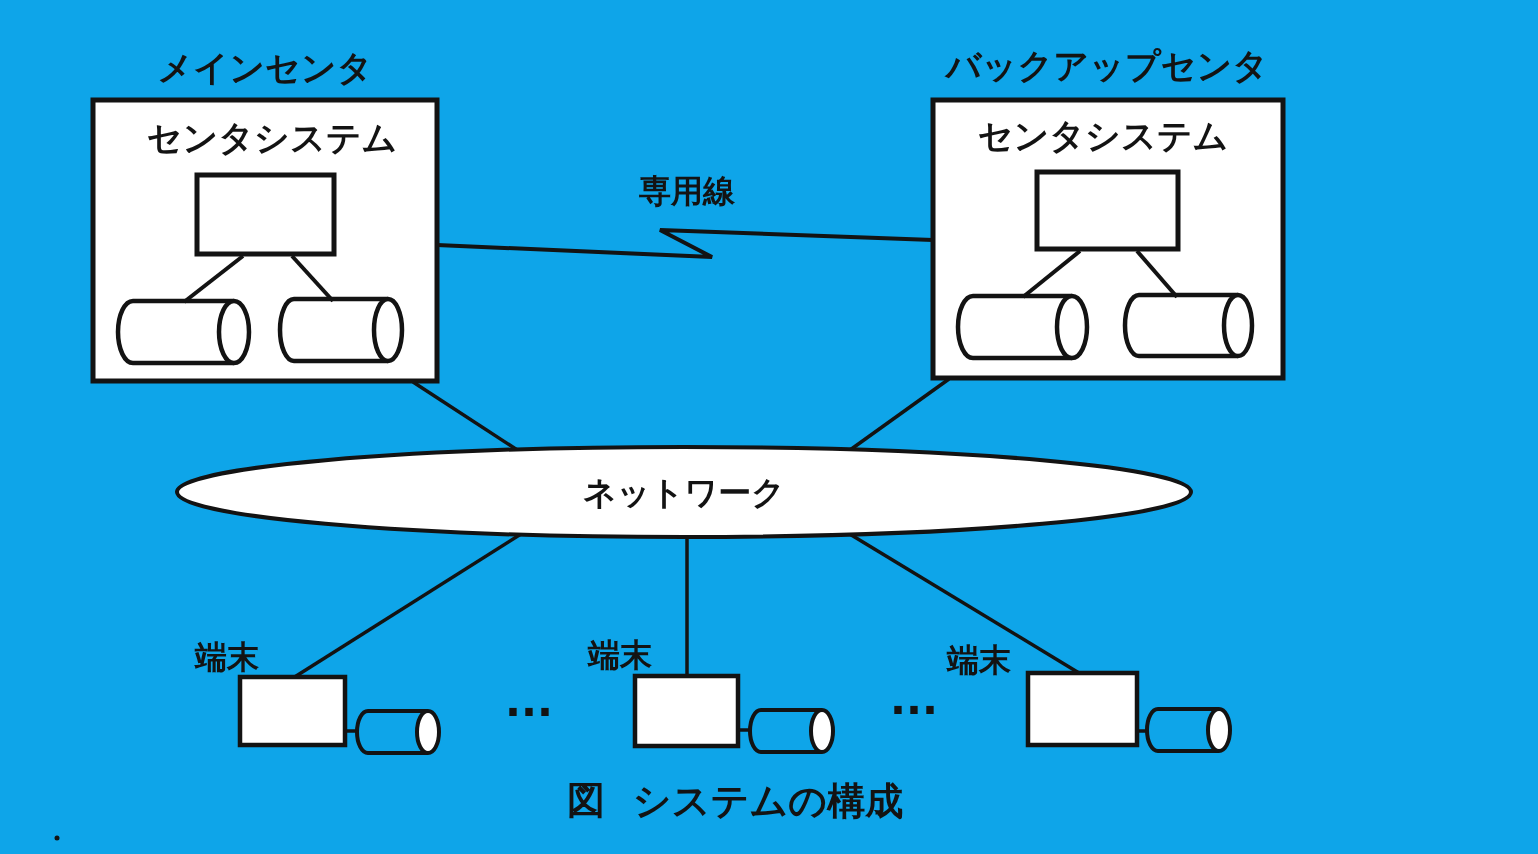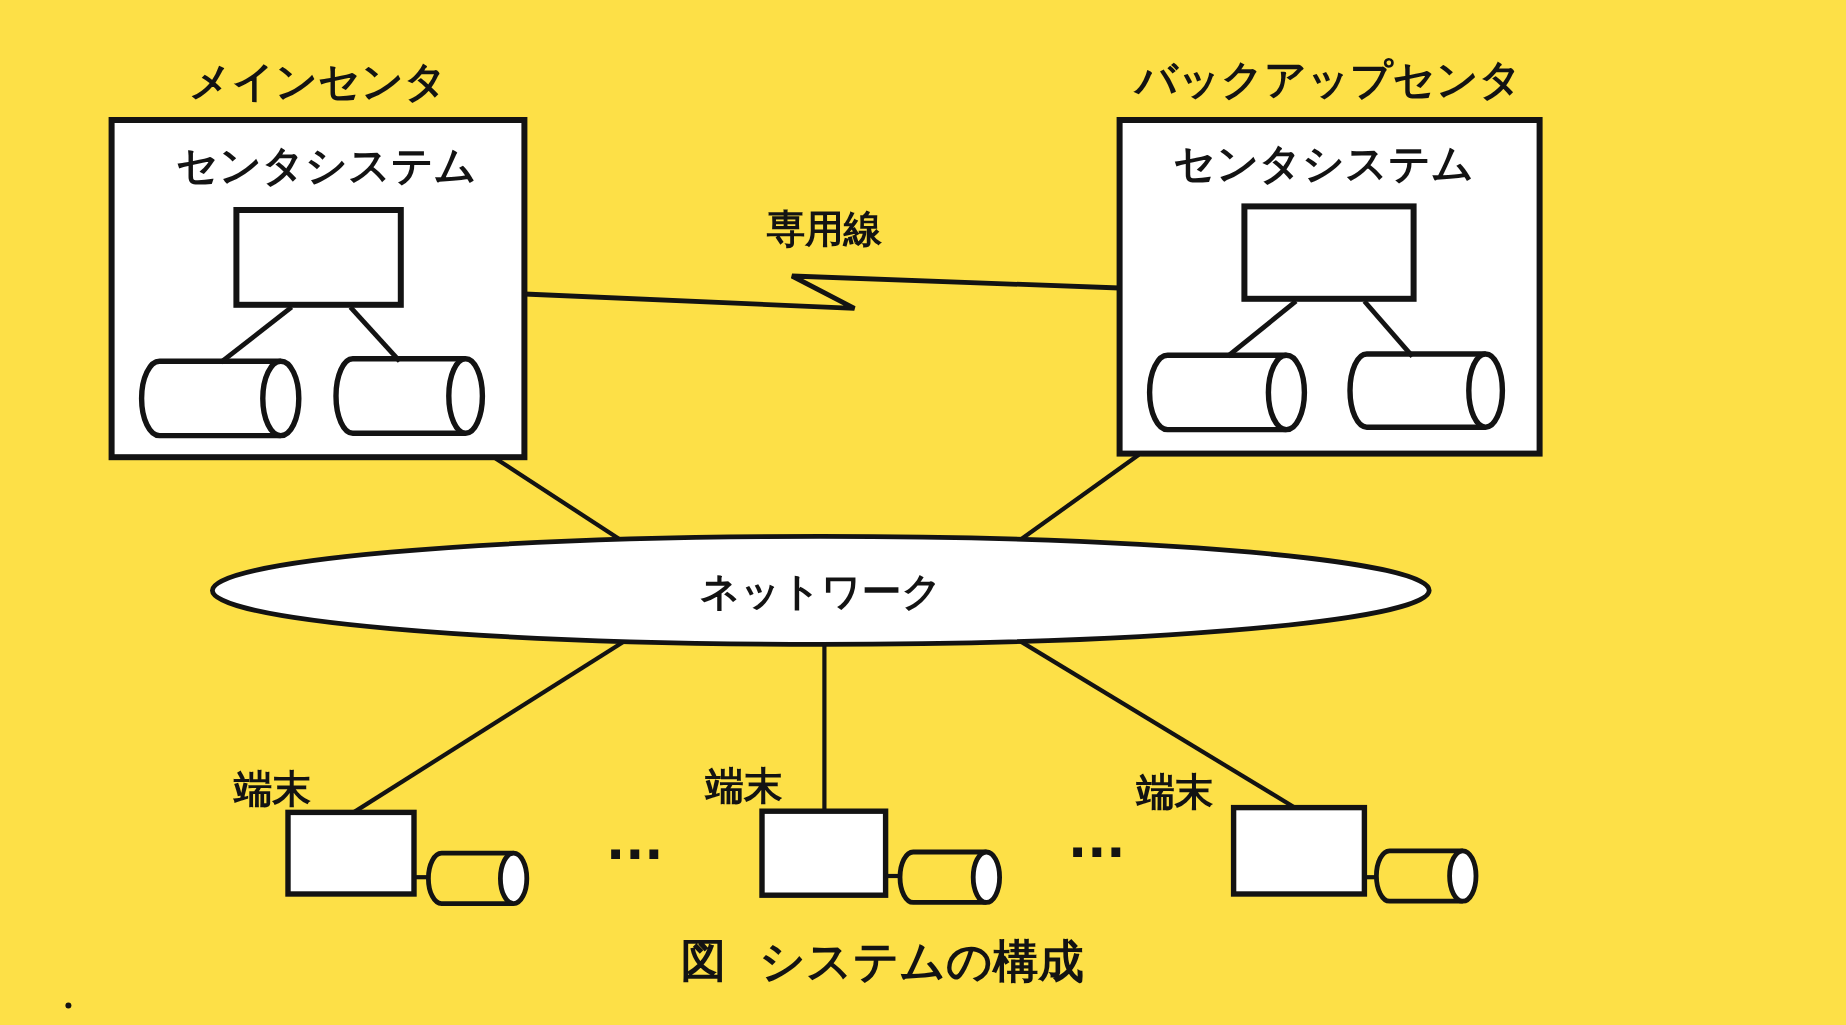--- a/index.html
+++ b/index.html
@@ -4,21 +4,21 @@
 <style>
   html, body {
     margin: 0;
     padding: 0;
     background: #ffffff;
   }
   .stage {
     position: relative;
     width: 1538px;
     height: 854px;
-    background: #fde047;
+    background: #0ea5e9;
     overflow: hidden;
   }
   svg { display: block; }
   .jp-text {
     font-family: "DejaVu Sans", sans-serif;
     font-weight: 700;
     fill: #131313;
   }
   .ink-line {
     stroke: #131313;

